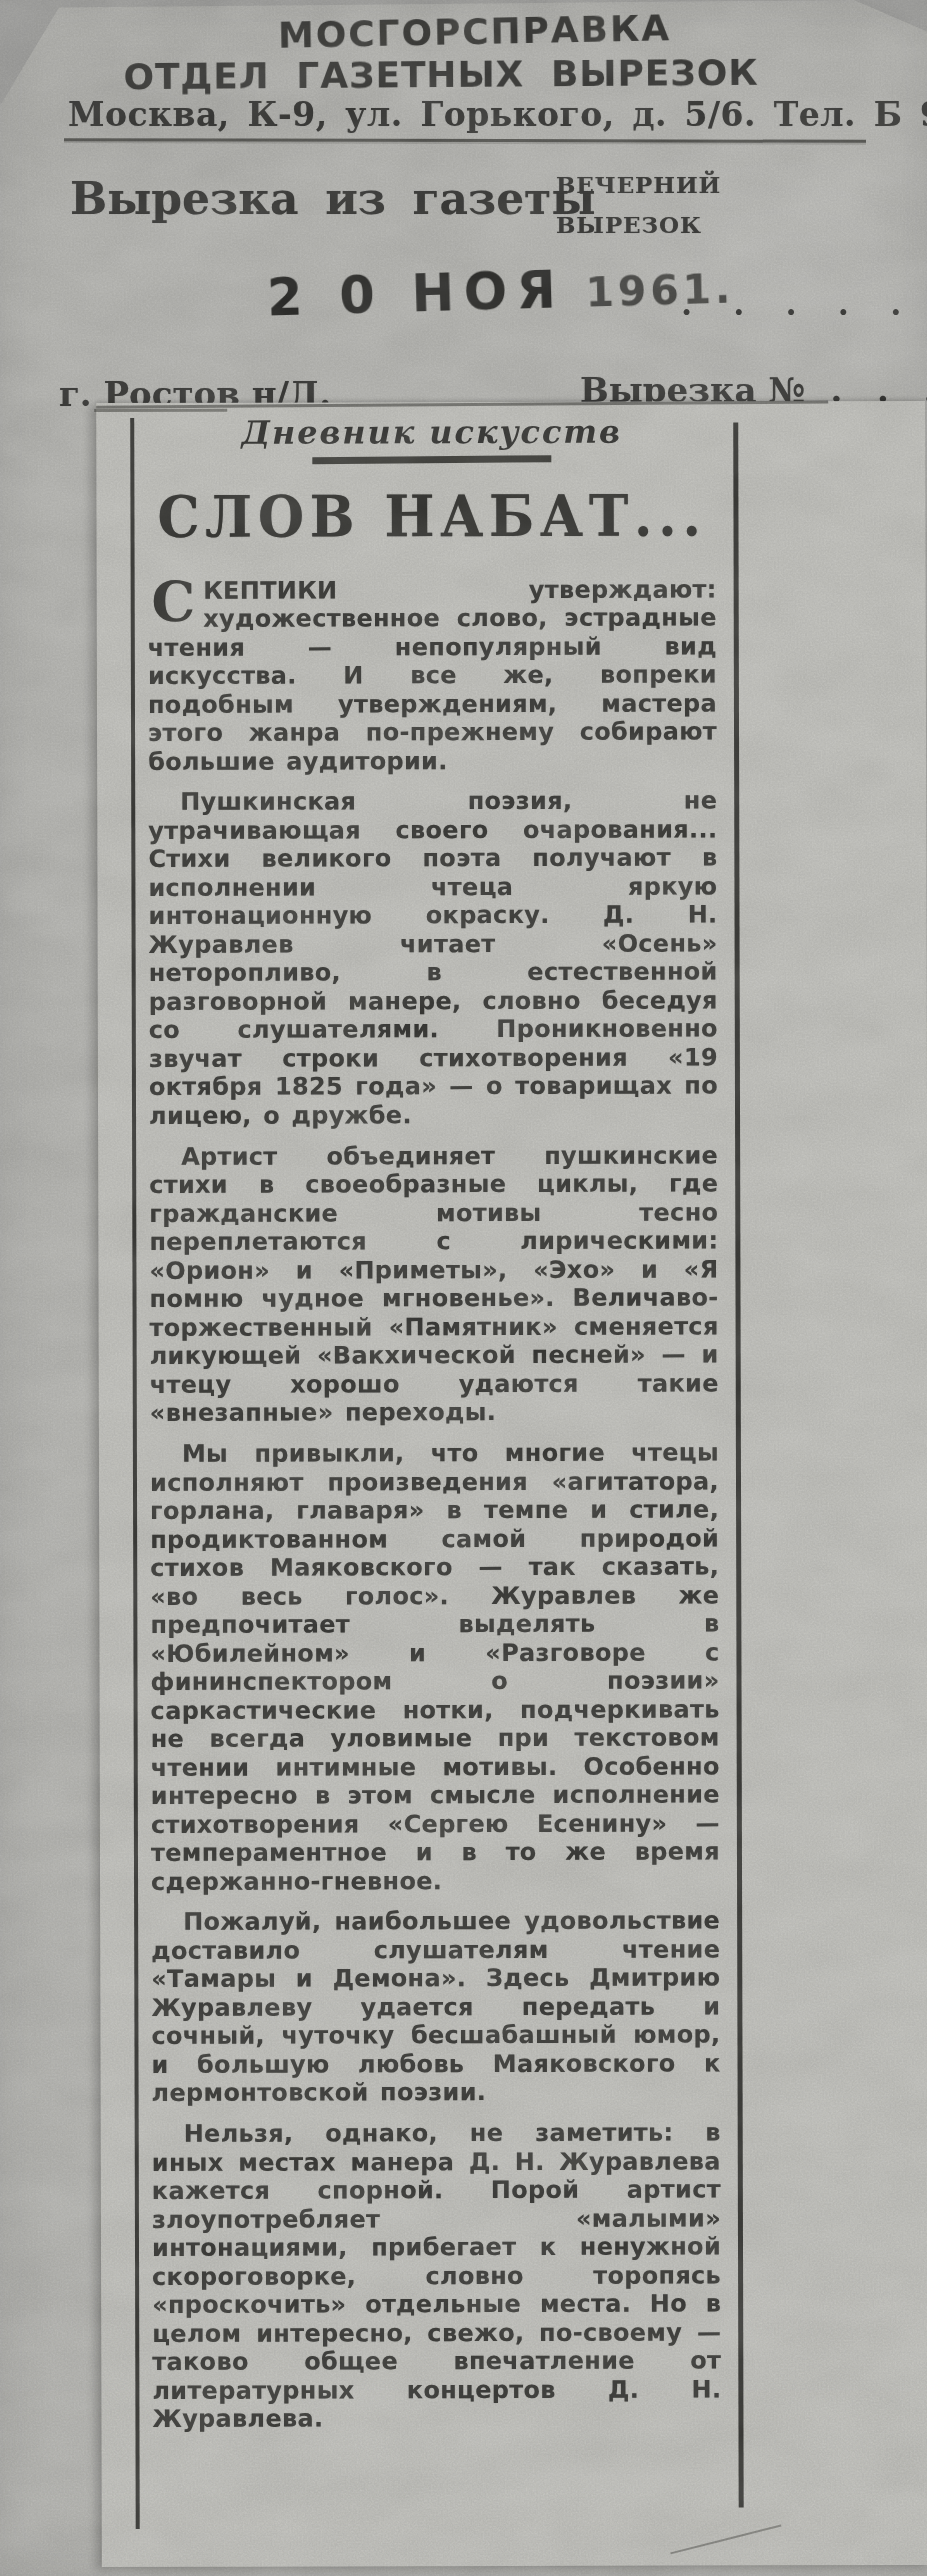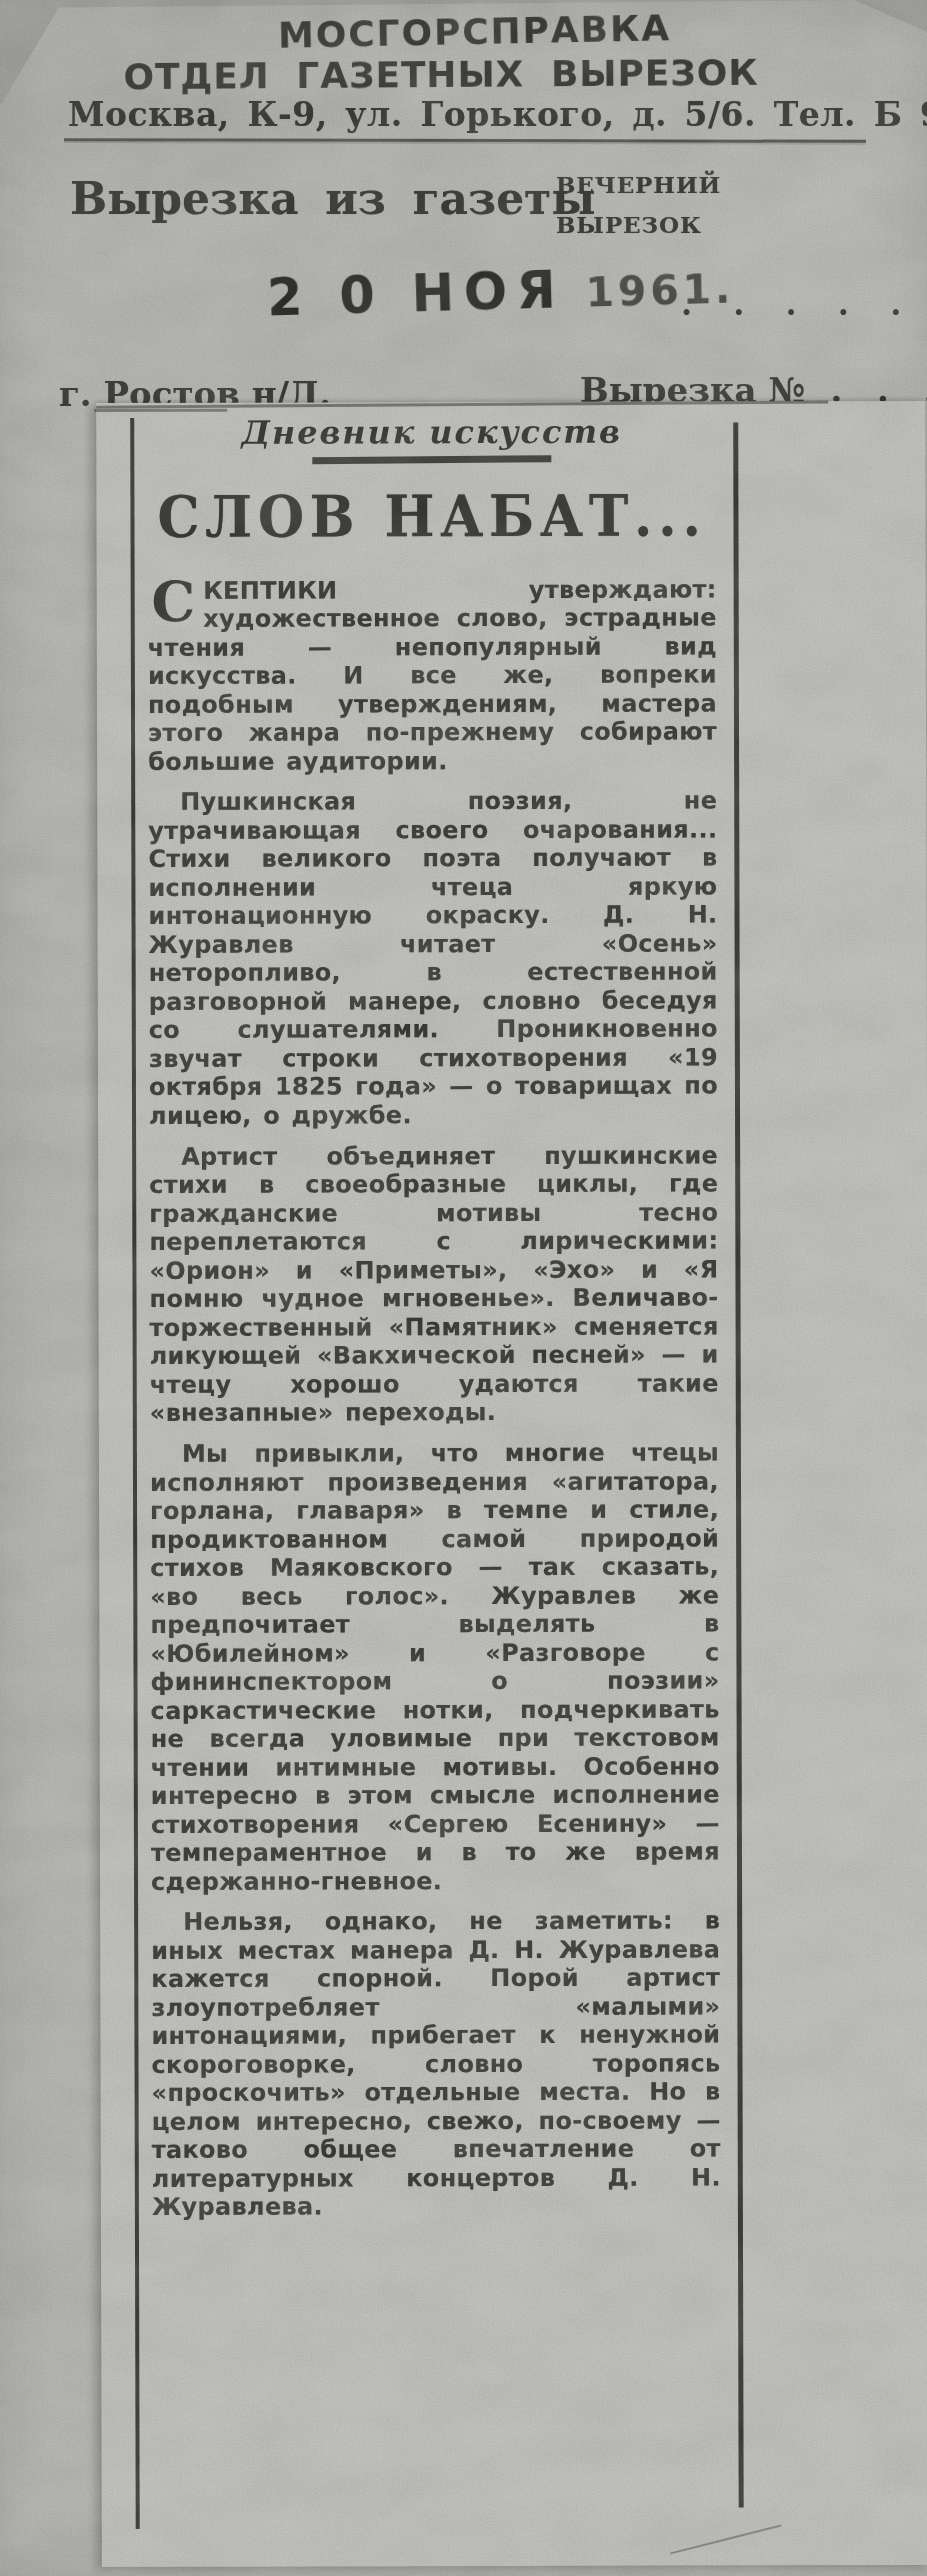--- a/index.html
+++ b/index.html
@@ -128,20 +128,21 @@
     <div class="content">
       <div class="rubric serif">Дневник искусств</div>
       <div class="rubric-underline"></div>
       <div class="headline serif">СЛОВ НАБАТ...</div>
 
       <div class="bodytext">
         <p class="first"><span class="dropcap">С</span><span>КЕПТИКИ утверждают: художественное слово, эстрадные чтения — непопулярный вид искусства. И все же, вопреки подобным утверждениям, мастера этого жанра по-прежнему собирают большие аудитории.</span></p>
         <p>Пушкинская поэзия, не утрачивающая своего очарования... Стихи великого поэта получают в исполнении чтеца яркую интонационную окраску. Д. Н. Журавлев читает «Осень» неторопливо, в естественной разговорной манере, словно беседуя со слушателями. Проникновенно звучат строки стихотворения «19 октября 1825 года» — о товарищах по лицею, о дружбе.</p>
         <p>Артист объединяет пушкинские стихи в своеобразные циклы, где гражданские мотивы тесно переплетаются с лирическими: «Орион» и «Приметы», «Эхо» и «Я помню чудное мгновенье». Величаво-торжественный «Памятник» сменяется ликующей «Вакхической песней» — и чтецу хорошо удаются такие «внезапные» переходы.</p>
         <p>Мы привыкли, что многие чтецы исполняют произведения «агитатора, горлана, главаря» в темпе и стиле, продиктованном самой природой стихов Маяковского — так сказать, «во весь голос». Журавлев же предпочитает выделять в «Юбилейном» и «Разговоре с фининспектором о поэзии» саркастические нотки, подчеркивать не всегда уловимые при текстовом чтении интимные мотивы. Особенно интересно в этом смысле исполнение стихотворения «Сергею Есенину» — темпераментное и в то же время сдержанно-гневное.</p>
+        <p>Пожалуй, наибольшее удовольствие доставило слушателям чтение «Тамары и Демона». Здесь Дмитрию Журавлеву удается передать и сочный, чуточку бесшабашный юмор, и большую любовь Маяковского к лермонтовской поэзии.</p>
         <p>Нельзя, однако, не заметить: в иных местах манера Д. Н. Журавлева кажется спорной. Порой артист злоупотребляет «малыми» интонациями, прибегает к ненужной скороговорке, словно торопясь «проскочить» отдельные места. Но в целом интересно, свежо, по-своему — таково общее впечатление от литературных концертов Д. Н. Журавлева.</p>
 
       </div>
     </div>
   </div>
 
   <svg class="grain" width="928" height="2576" xmlns="http://www.w3.org/2000/svg" viewBox="0 0 978 2716">
     <filter id="g1" x="0" y="0" width="100%" height="100%">
       <feTurbulence type="fractalNoise" baseFrequency="0.55" numOctaves="2" seed="11"></feTurbulence>
       <feColorMatrix type="matrix" values="0 0 0 0 0  0 0 0 0 0  0 0 0 0 0  0.55 0.55 0.55 0 0"></feColorMatrix>

